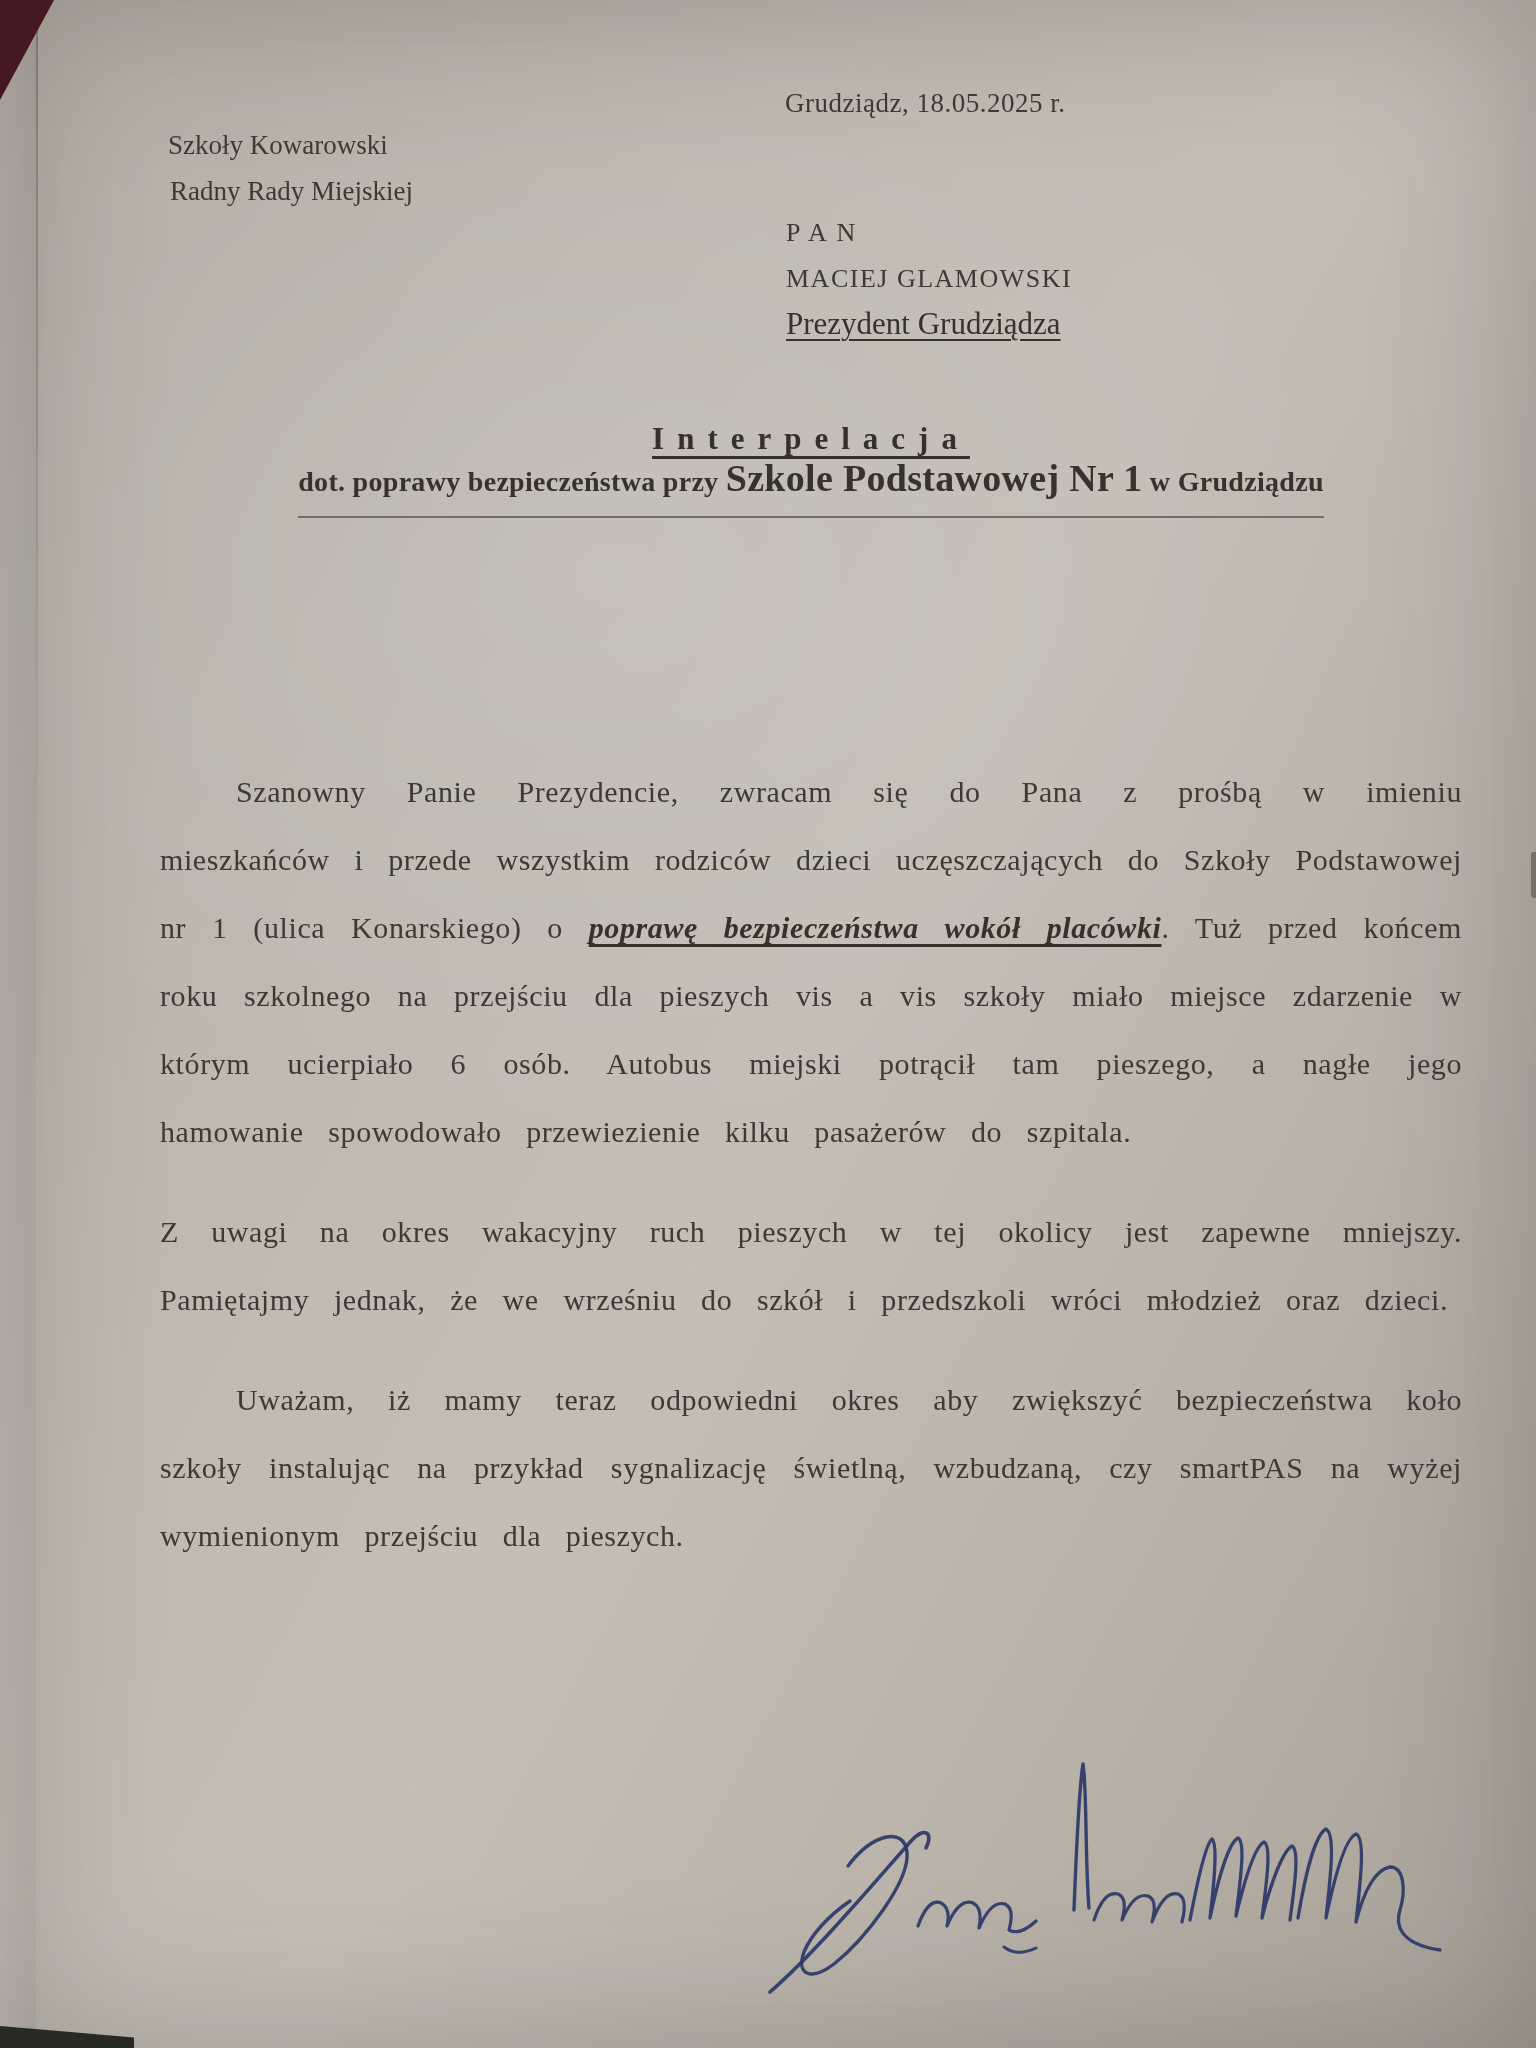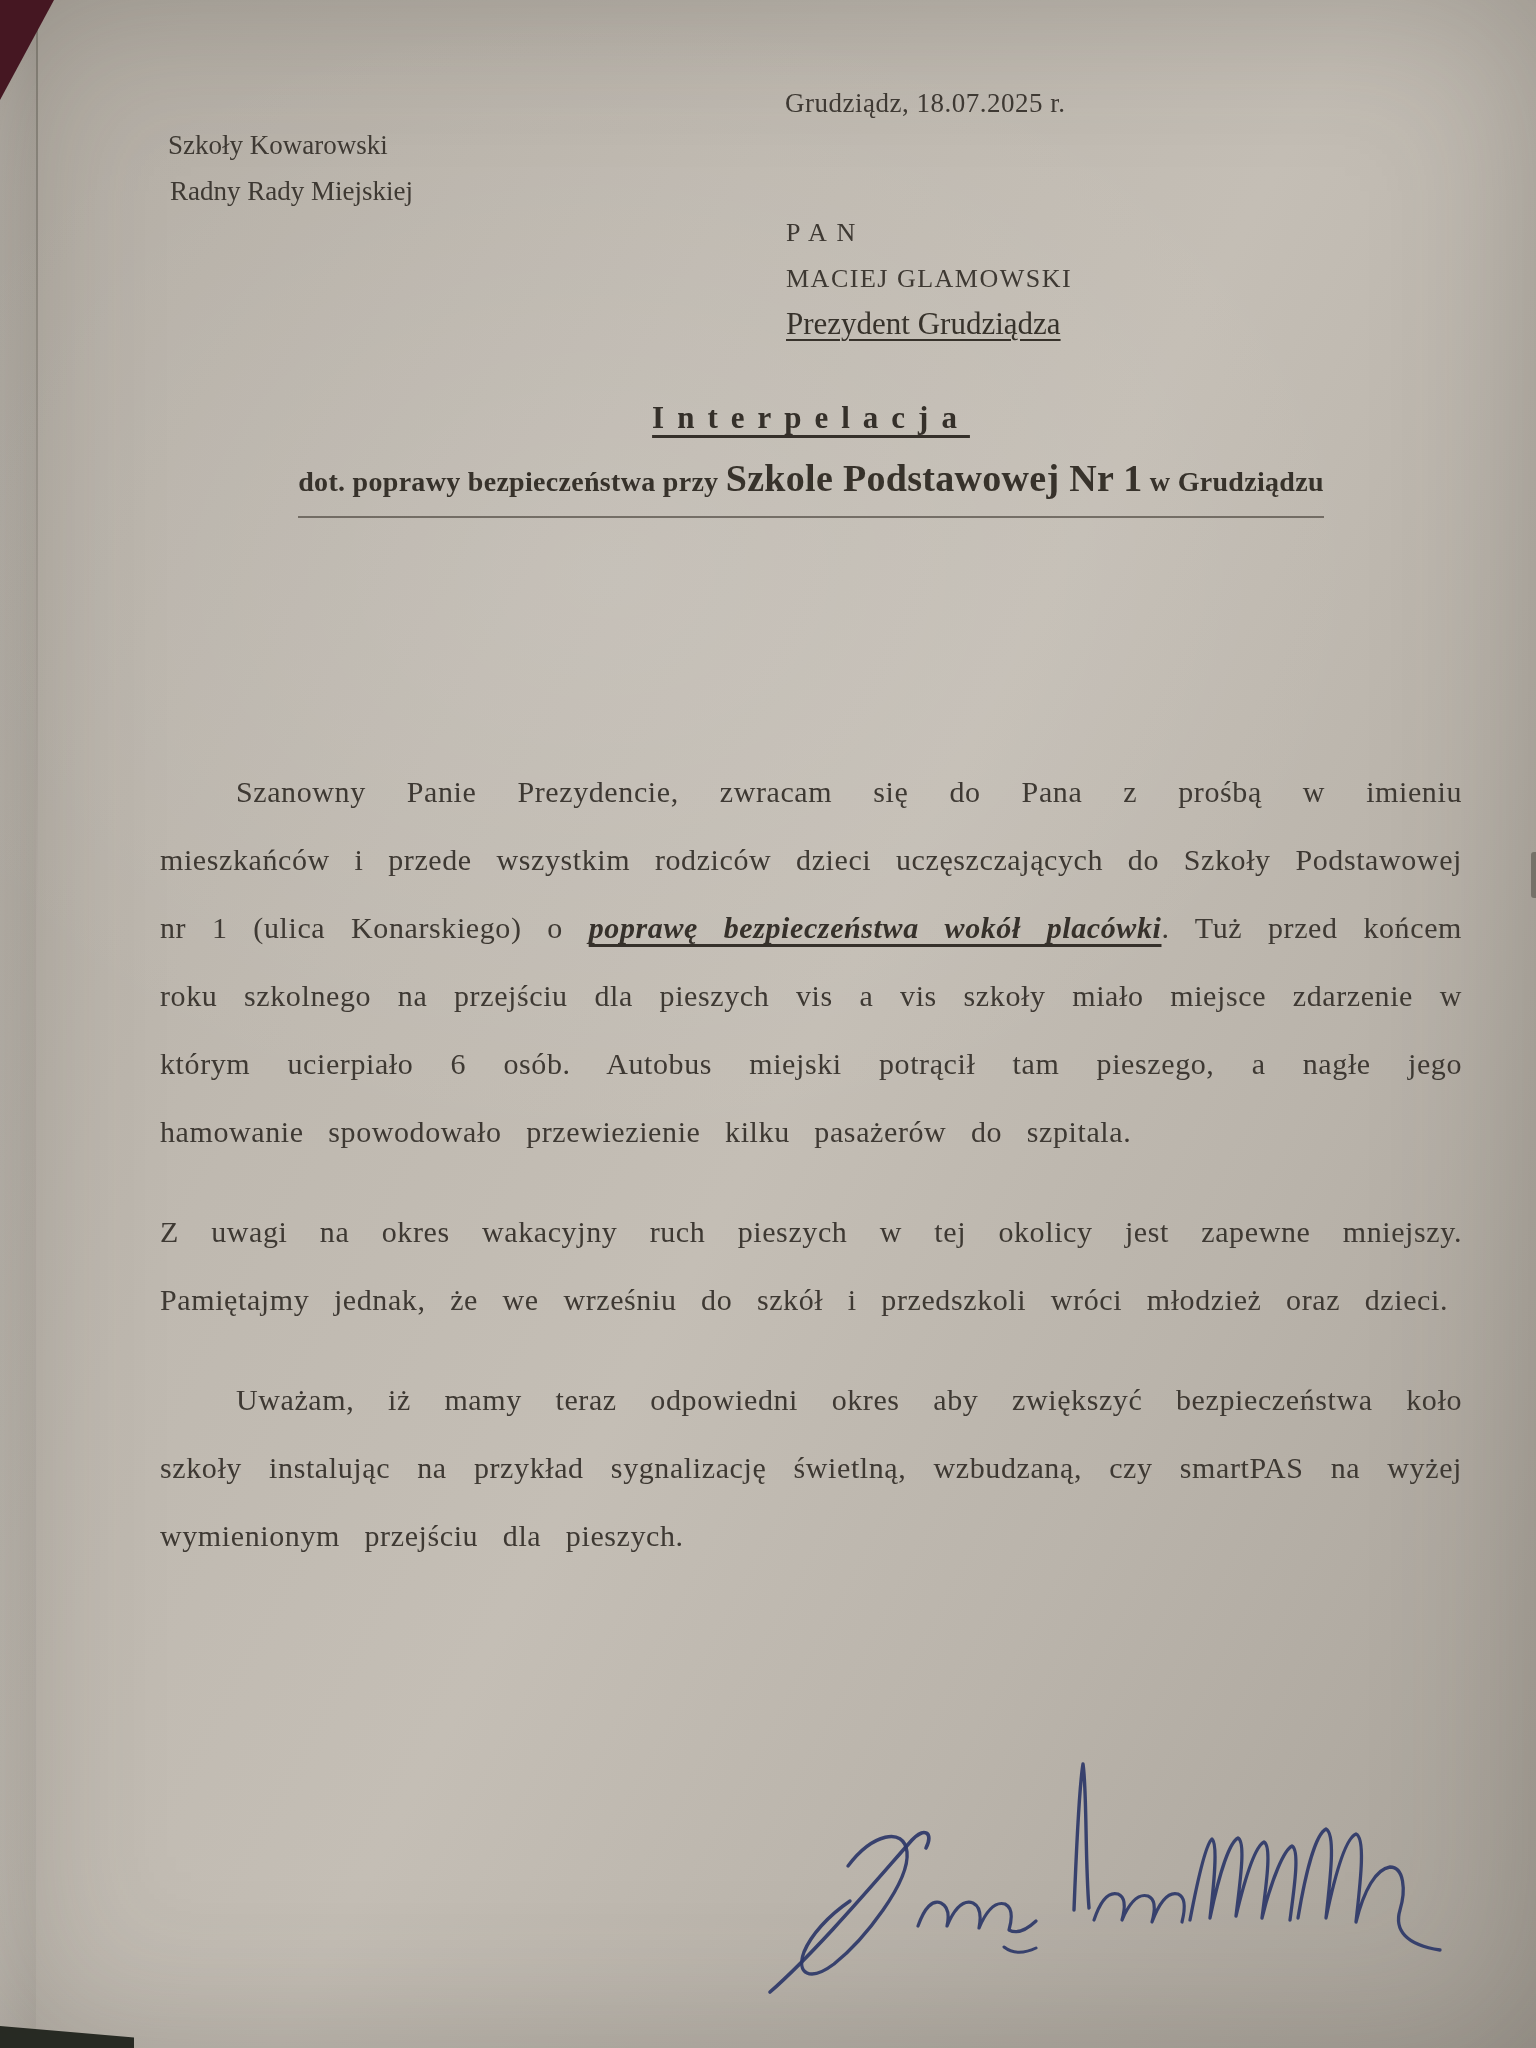--- a/index.html
+++ b/index.html
@@ -30,21 +30,21 @@
   .date{position:absolute;left:785px;top:88px;font-size:27px;letter-spacing:0.5px;}
   .sender-name{position:absolute;left:168px;top:130px;font-size:27px;}
   .sender-title{position:absolute;left:170px;top:176px;font-size:27px;}
   .rc-sal{position:absolute;left:786px;top:218px;font-size:26px;letter-spacing:0.38em;text-align:right;}
   .rc-name{position:absolute;left:786px;top:264px;font-size:26px;letter-spacing:1.5px;}
   .rc-title{position:absolute;left:786px;top:306px;font-size:31px;font-weight:400;
     text-decoration:underline;text-decoration-thickness:2px;text-underline-offset:5px;color:#37322b;}
 
   .title-wrap{position:absolute;left:160px;top:400px;width:1302px;text-align:center;}
   .doc-title{display:inline-block;font-size:31px;font-weight:700;letter-spacing:13px;
-    color:#35302a;text-decoration:underline;text-decoration-thickness:2.5px;text-underline-offset:7px;}
+    color:#35302a;text-decoration:underline;text-decoration-thickness:2.5px;text-underline-offset:7px;margin-top:21px;}
   .subject-wrap{position:absolute;left:160px;top:456px;width:1302px;text-align:center;}
   .subject{display:inline-block;font-weight:700;color:#37322b;
     border-bottom:2px solid rgba(72,66,58,0.65);padding-bottom:16px;}
   .subject .small{font-size:28px;letter-spacing:0.3px;}
   .subject .big{font-size:38px;letter-spacing:0.3px;}
 
   .body-col{position:absolute;left:160px;top:758px;width:1302px;}
   .body-col p{
     margin:0 0 32px 0;font-size:30px;line-height:68px;text-align:justify;
     color:#3e3933;letter-spacing:0.6px;word-spacing:0.55em;
@@ -61,21 +61,21 @@
 <body>
 
 <div class="paper">
 
   <div class="left-strip"></div>
   <div class="paper-edge"></div>
   <div class="corner-tl"></div>
   <div class="desk-bl"></div>
   <div class="edge-mark-right"></div>
 
-  <div class="txt date">Grudziądz, 18.07.2025 r.</div>
+  <div class="txt date">Grudziądz, 18.05.2025 r.</div>
 
   <div class="txt sender-name">Szkoły Kowarowski</div>
   <div class="txt sender-title">Radny Rady Miejskiej</div>
 
   <div class="txt rc-sal">PAN</div>
   <div class="txt rc-name">MACIEJ GLAMOWSKI</div>
   <div class="txt rc-title">Prezydent Grudziądza</div>
 
   <div class="title-wrap">
     <span class="doc-title">Interpelacja</span>

